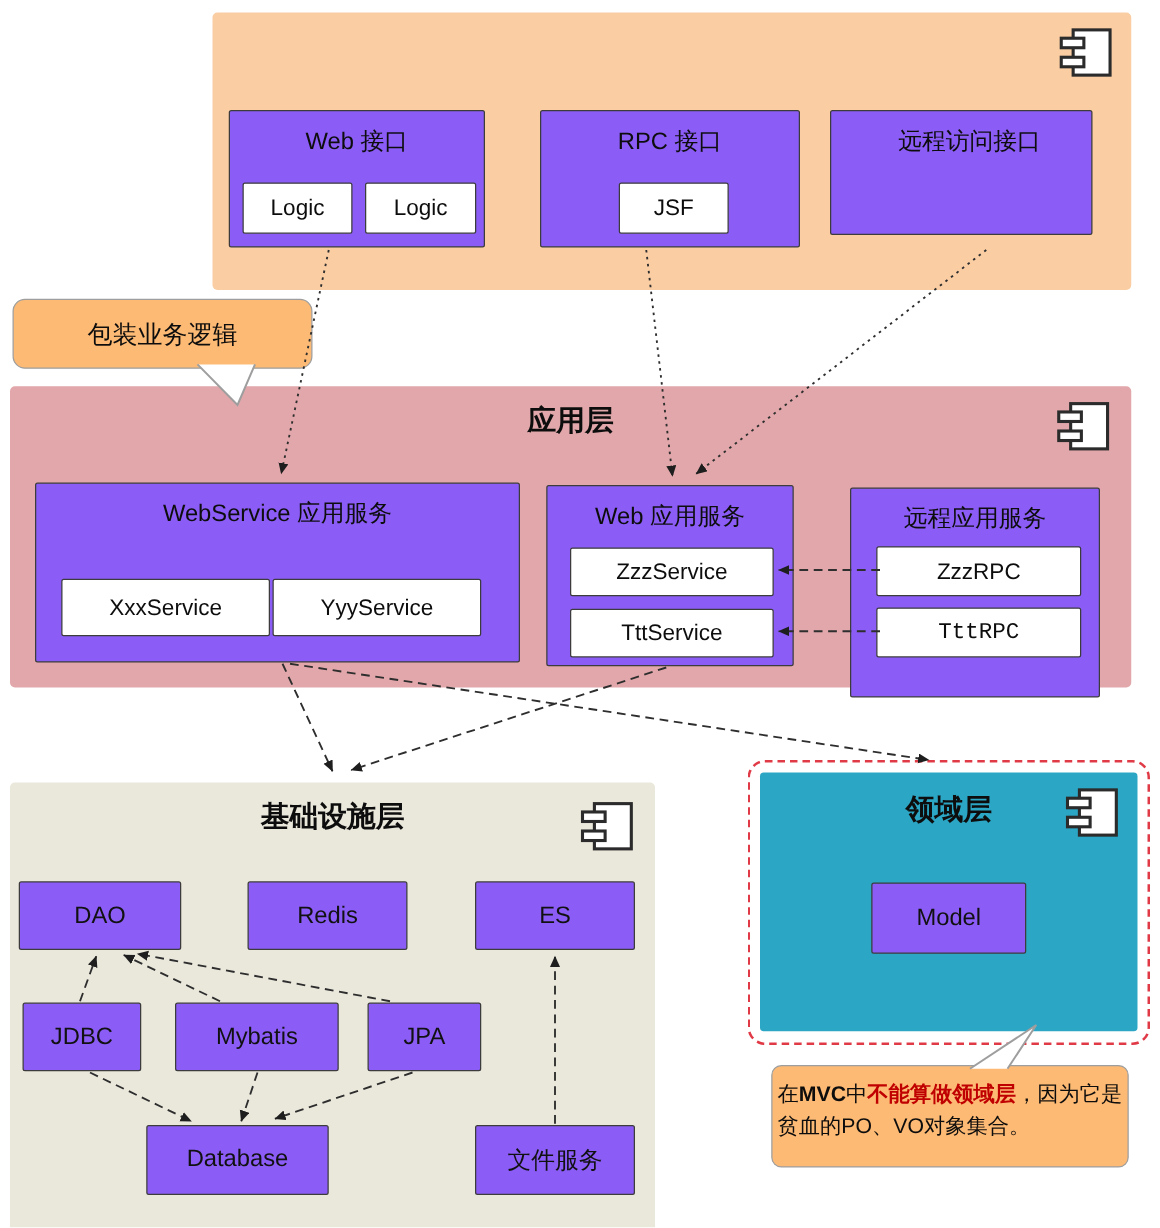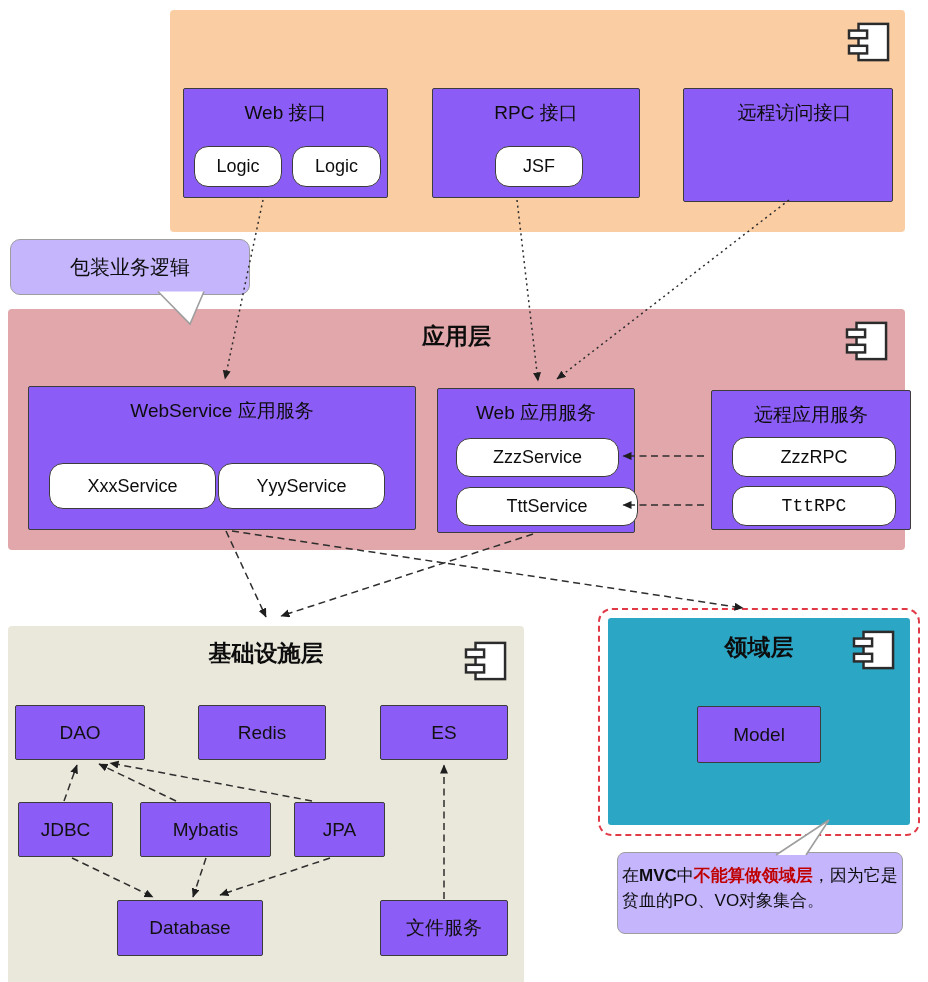--- a/index.html
+++ b/index.html
@@ -25,26 +25,26 @@
 
   .comp-icon { position:absolute; width:44px; height:40px; }
 
   .node {
     position:absolute; background:#8b5cf6;
     border:1.6px solid #3c3c3c; border-radius:2px;
   }
   .node-title { text-align:center; font-size:19px; padding-top:11px; color:#0d0d0d; }
   .leaf { display:flex; align-items:center; justify-content:center; font-size:19px; }
   .subnode {
-    position:absolute; background:#fff; border:1.6px solid #3c3c3c; border-radius:14px;
+    position:absolute; background:#fff; border:1.6px solid #3c3c3c; border-radius:2px;
     display:flex; align-items:center; justify-content:center; font-size:18px; color:#0d0d0d;
   }
 
   .callout {
-    position:absolute; background:#c4b5fd;
+    position:absolute; background:#fdba74;
     border:1.6px solid #9e9e9e; border-radius:10px; color:#0d0d0d;
   }
   .callout-wrap { display:flex; align-items:center; justify-content:center; font-size:20px; }
   .callout-note { padding:11px 4px; font-size:17px; line-height:1.45; border-radius:8px; }
   .bold { font-weight:bold; }
   .red-bold { font-weight:bold; color:#C00000; }
 
   .overlay { position:absolute; left:0; top:0; z-index:6; pointer-events:none; }
   .dot { stroke-dasharray:2 3.6; }
   .dsh { stroke-dasharray:7 4.5; }
@@ -65,21 +65,21 @@
       <div class="node-title">Web 接口</div>
       <div class="subnode" style="left:10px; top:57px; width:88px; height:41px;">Logic</div>
       <div class="subnode" style="left:108px; top:57px; width:89px; height:41px;">Logic</div>
     </div>
 
     <div class="node" style="left:262px; top:78px; width:208px; height:110px;">
       <div class="node-title">RPC 接口</div>
       <div class="subnode" style="left:62px; top:57px; width:88px; height:41px;">JSF</div>
     </div>
 
-    <div class="node" style="left:513px; top:78px; width:210px; height:114px;padding-left:13px;">
+    <div class="node" style="left:494px; top:78px; width:210px; height:100px;padding-left:13px;">
       <div class="node-title">远程访问接口</div>
     </div>
   </div>
 
   <div class="callout callout-wrap" style="left:10px; top:239px; width:240px; height:56px;">包装业务逻辑</div>
 
   <div class="layer layer-application" style="left:8px; top:309px; width:897px; height:241px;">
     <div class="layer-title">应用层</div>
     <svg class="comp-icon" viewBox="0 0 46 42" style="right:16px; top:12px;">
       <rect x="12" y="2" width="31" height="38" fill="#fff" stroke="#2b2b2b" stroke-width="2.6"></rect>
@@ -89,24 +89,24 @@
 
     <div class="node" style="left:20px; top:77px; width:388px; height:144px;">
       <div class="node-title">WebService 应用服务</div>
       <div class="subnode" style="left:20px; top:76px; width:167px; height:46px;">XxxService</div>
       <div class="subnode" style="left:189px; top:76px; width:167px; height:46px;">YyyService</div>
     </div>
 
     <div class="node" style="left:429px; top:79px; width:198px; height:145px;">
       <div class="node-title">Web 应用服务</div>
       <div class="subnode" style="left:18px; top:49px; width:163px; height:39px;">ZzzService</div>
-      <div class="subnode" style="left:18px; top:98px; width:182px; height:39px;">TttService</div>
+      <div class="subnode" style="left:18px; top:98px; width:163px; height:39px;">TttService</div>
     </div>
 
-    <div class="node" style="left:703px; top:81px; width:200px; height:140px;">
+    <div class="node" style="left:672px; top:81px; width:200px; height:168px;">
       <div class="node-title">远程应用服务</div>
       <div class="subnode" style="left:20px; top:46px; width:164px; height:40px;">ZzzRPC</div>
       <div class="subnode" style="left:20px; top:95px; width:164px; height:40px;font-family:Liberation Mono, monospace;">TttRPC</div>
     </div>
   </div>
 
   <div class="layer layer-infrastructure" style="left:8px; top:626px; width:516px; height:404px;">
     <div class="layer-title">基础设施层</div>
     <svg class="comp-icon" viewBox="0 0 46 42" style="right:16px; top:15px;">
       <rect x="12" y="2" width="31" height="38" fill="#fff" stroke="#2b2b2b" stroke-width="2.6"></rect>

